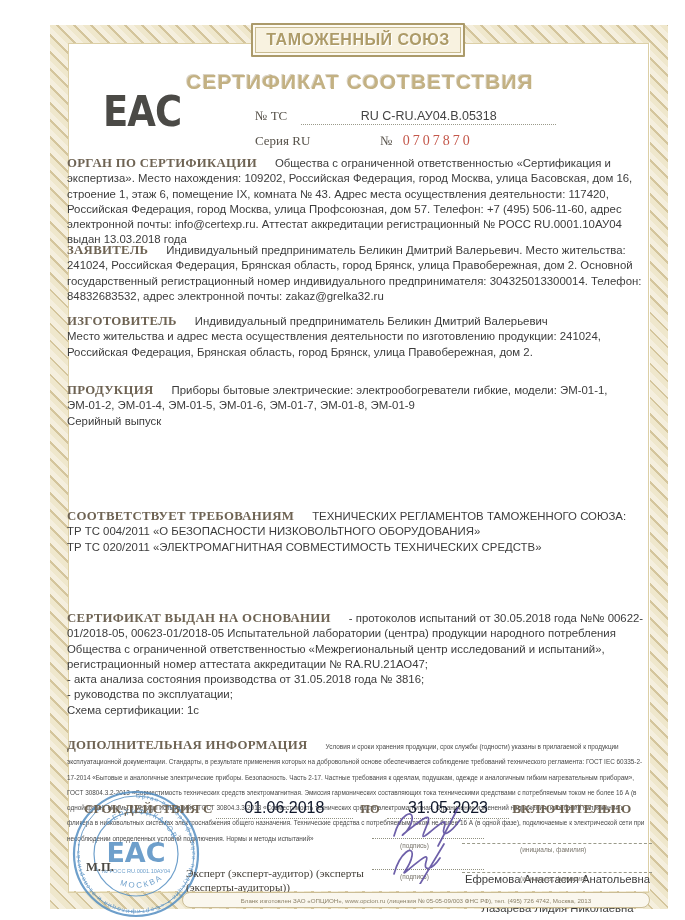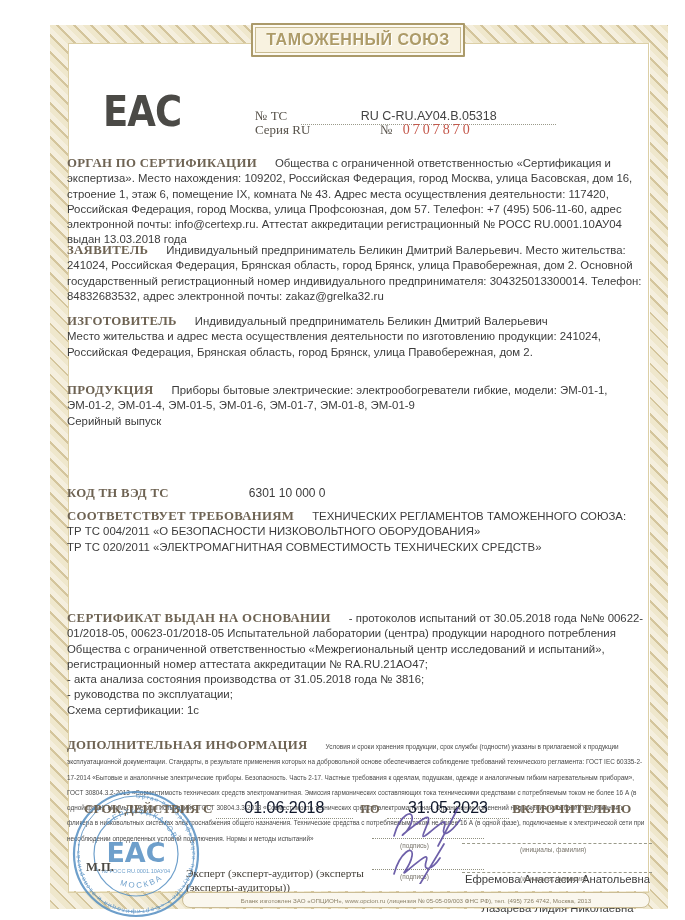--- a/index.html
+++ b/index.html
@@ -18,21 +18,21 @@
       color:#ad9b68;text-shadow:1px 1px 0 #fff;}
   .eac-logo{position:absolute;left:103px;top:90px;font-family:"DejaVu Sans",sans-serif;font-weight:bold;
       font-size:37px;line-height:37px;color:#4b4a46;letter-spacing:-1px;transform:scaleY(1.15);transform-origin:top left;}
   .doc-title{position:absolute;left:160px;top:70px;width:400px;text-align:center;font-weight:bold;font-size:21px;
       letter-spacing:1px;color:#c3b183;text-shadow:1px 1px 0 rgba(255,255,255,.9),-1px -1px 0 rgba(150,130,90,.35);}
 
   .numline{position:absolute;left:255px;top:108px;font-size:13px;}
   .numline .lbl{font-family:"Liberation Serif",serif;color:#57524a;margin-right:14px;}
   .numline .dots{display:inline-block;width:255px;border-bottom:1px dotted #9a9a8a;text-align:center;
       font-size:12.5px;color:#434343;padding-bottom:1px;}
-  .serline{position:absolute;left:255px;top:122px;font-size:13px;}
+  .serline{position:absolute;left:255px;top:133px;font-size:13px;}
   .serline .lbl{font-family:"Liberation Serif",serif;color:#57524a;}
   .serline .nosign{font-family:"Liberation Serif",serif;color:#57524a;margin-left:70px;margin-right:10px;}
   .serial{color:#c4574a;font-family:"Liberation Serif",serif;font-size:14px;letter-spacing:3px;}
 
   .sec{position:absolute;left:67px;width:579px;font-size:11.4px;line-height:15.3px;text-align:left;}
   .sec .slabel{font-family:"Liberation Serif",serif;font-weight:bold;font-size:12.8px;color:#6e6353;
       letter-spacing:.3px;margin-right:18px;}
   .kod-val{margin-left:62px;font-size:12px;color:#3c3c3c;}
   .tiny{font-size:6.4px;line-height:8.4px;color:#4a4a4a;text-align:justify;}
 
@@ -66,20 +66,21 @@
 
   <div class="border-frame"></div>
   <div class="inner-line"></div>
 
   <div class="banner">
     <span class="banner-text">ТАМОЖЕННЫЙ СОЮЗ</span>
   </div>
 
   <div class="eac-logo">ЕАС</div>
 
+  <div class="doc-title">СЕРТИФИКАТ СООТВЕТСТВИЯ</div>
 
   <div class="numline">
     <span class="lbl">№ ТС</span><span class="dots">RU C-RU.АУ04.В.05318</span>
   </div>
 
   <div class="serline">
     <span class="lbl">Серия RU</span><span class="nosign">№</span><span class="serial">0707870</span>
   </div>
 
   <div class="sec" style="top:156px;">
@@ -93,23 +94,20 @@
   <div class="sec" style="top:314px;">
     <span class="slabel">ИЗГОТОВИТЕЛЬ</span><span>Индивидуальный предприниматель Беликин Дмитрий Валерьевич</span>
     <div>Место жительства и адрес места осуществления деятельности по изготовлению продукции: 241024, Российская Федерация, Брянская область, город Брянск, улица Правобережная, дом 2.</div>
   </div>
 
   <div class="sec" style="top:383px;">
     <span class="slabel">ПРОДУКЦИЯ</span><span>Приборы бытовые электрические: электрообогреватели гибкие, модели: ЭМ-01-1, ЭМ-01-2, ЭМ-01-4, ЭМ-01-5, ЭМ-01-6, ЭМ-01-7, ЭМ-01-8, ЭМ-01-9</span>
     <div>Серийный выпуск</div>
   </div>
 
-  <div class="sec" style="top:486px;">
-    <span class="slabel">КОД ТН ВЭД ТС</span><span class="kod-val">6301 10 000 0</span>
-  </div>
 
   <div class="sec" style="top:509px;">
     <span class="slabel">СООТВЕТСТВУЕТ ТРЕБОВАНИЯМ</span><span>ТЕХНИЧЕСКИХ РЕГЛАМЕНТОВ ТАМОЖЕННОГО СОЮЗА:</span>
     <div>ТР ТС 004/2011 «О БЕЗОПАСНОСТИ НИЗКОВОЛЬТНОГО ОБОРУДОВАНИЯ»</div>
     <div>ТР ТС 020/2011 «ЭЛЕКТРОМАГНИТНАЯ СОВМЕСТИМОСТЬ ТЕХНИЧЕСКИХ СРЕДСТВ»</div>
   </div>
 
   <div class="sec" style="top:611px;">
     <span class="slabel">СЕРТИФИКАТ ВЫДАН НА ОСНОВАНИИ</span><span>- протоколов испытаний от 30.05.2018 года №№ 00622-01/2018-05, 00623-01/2018-05 Испытательной лаборатории (центра) продукции народного потребления Общества с ограниченной ответственностью «Межрегиональный центр исследований и испытаний», регистрационный номер аттестата аккредитации № RA.RU.21АО47;</span>
     <div>- акта анализа состояния производства от 31.05.2018 года № 3816;</div>

